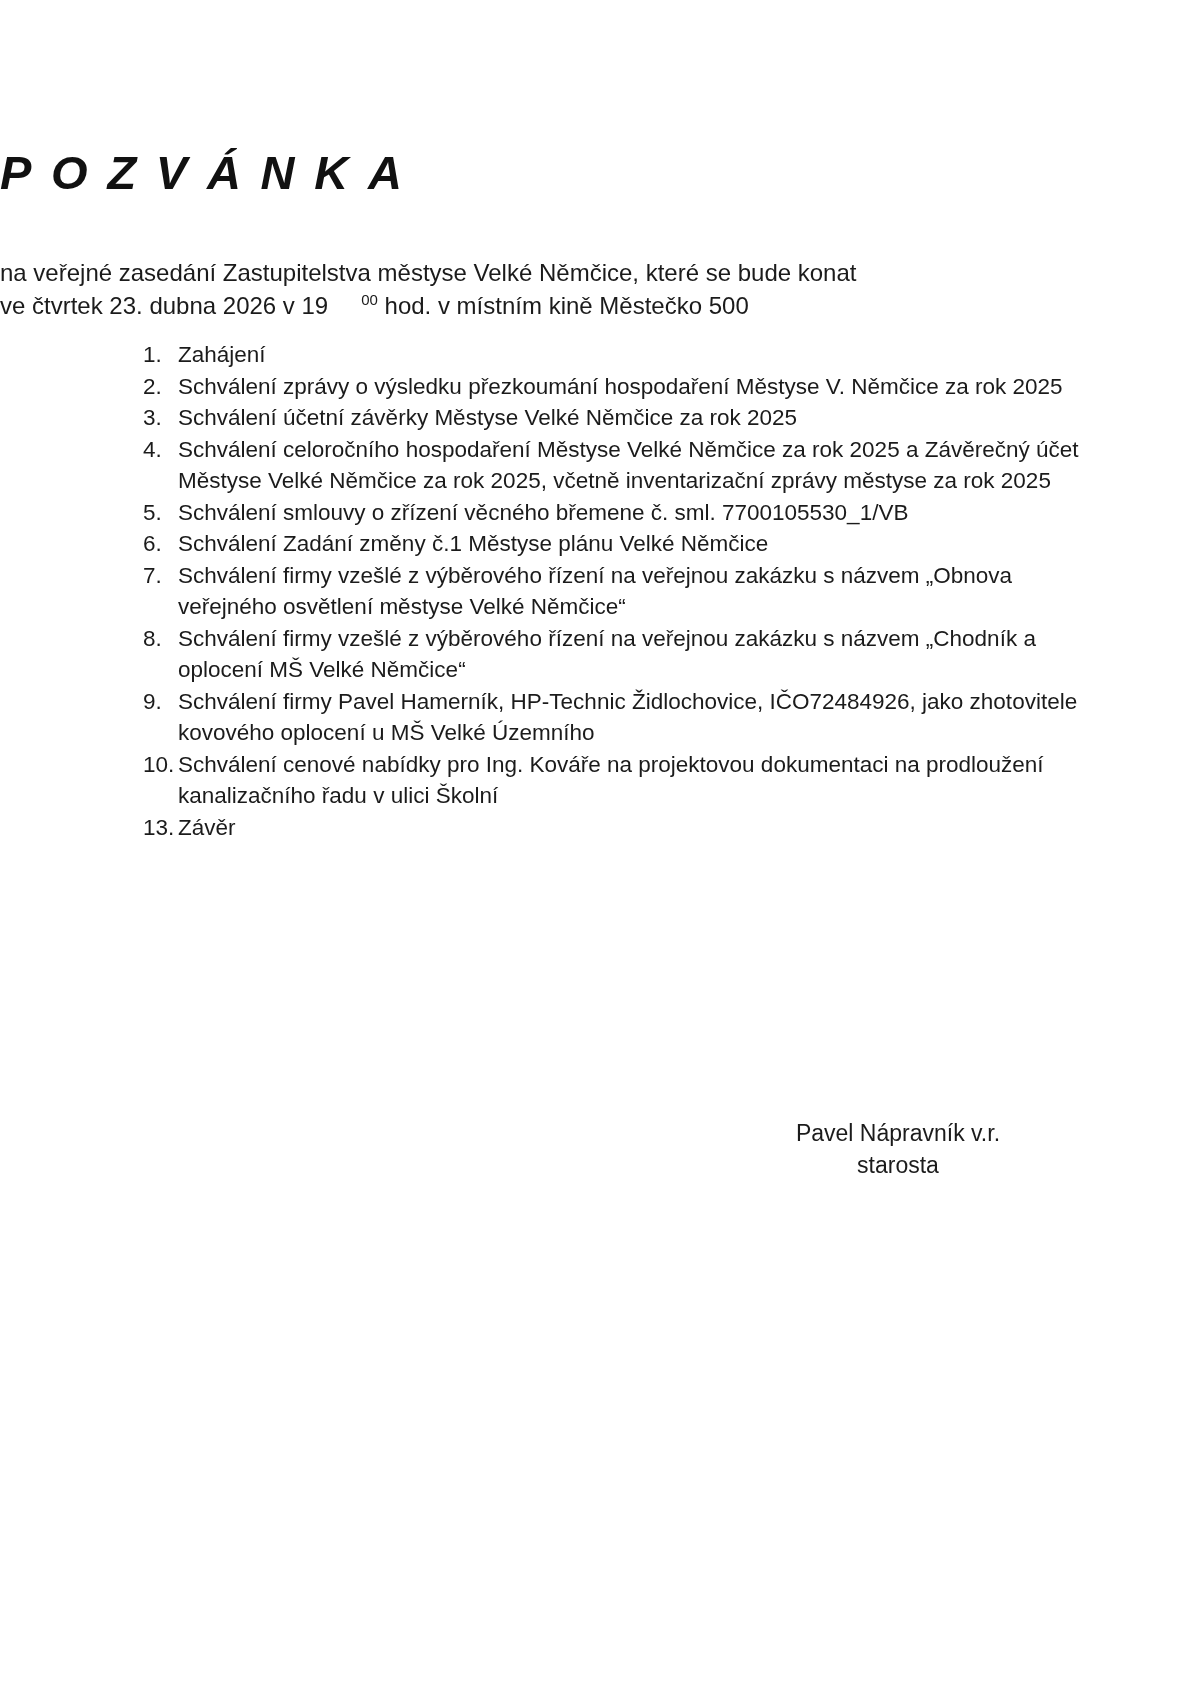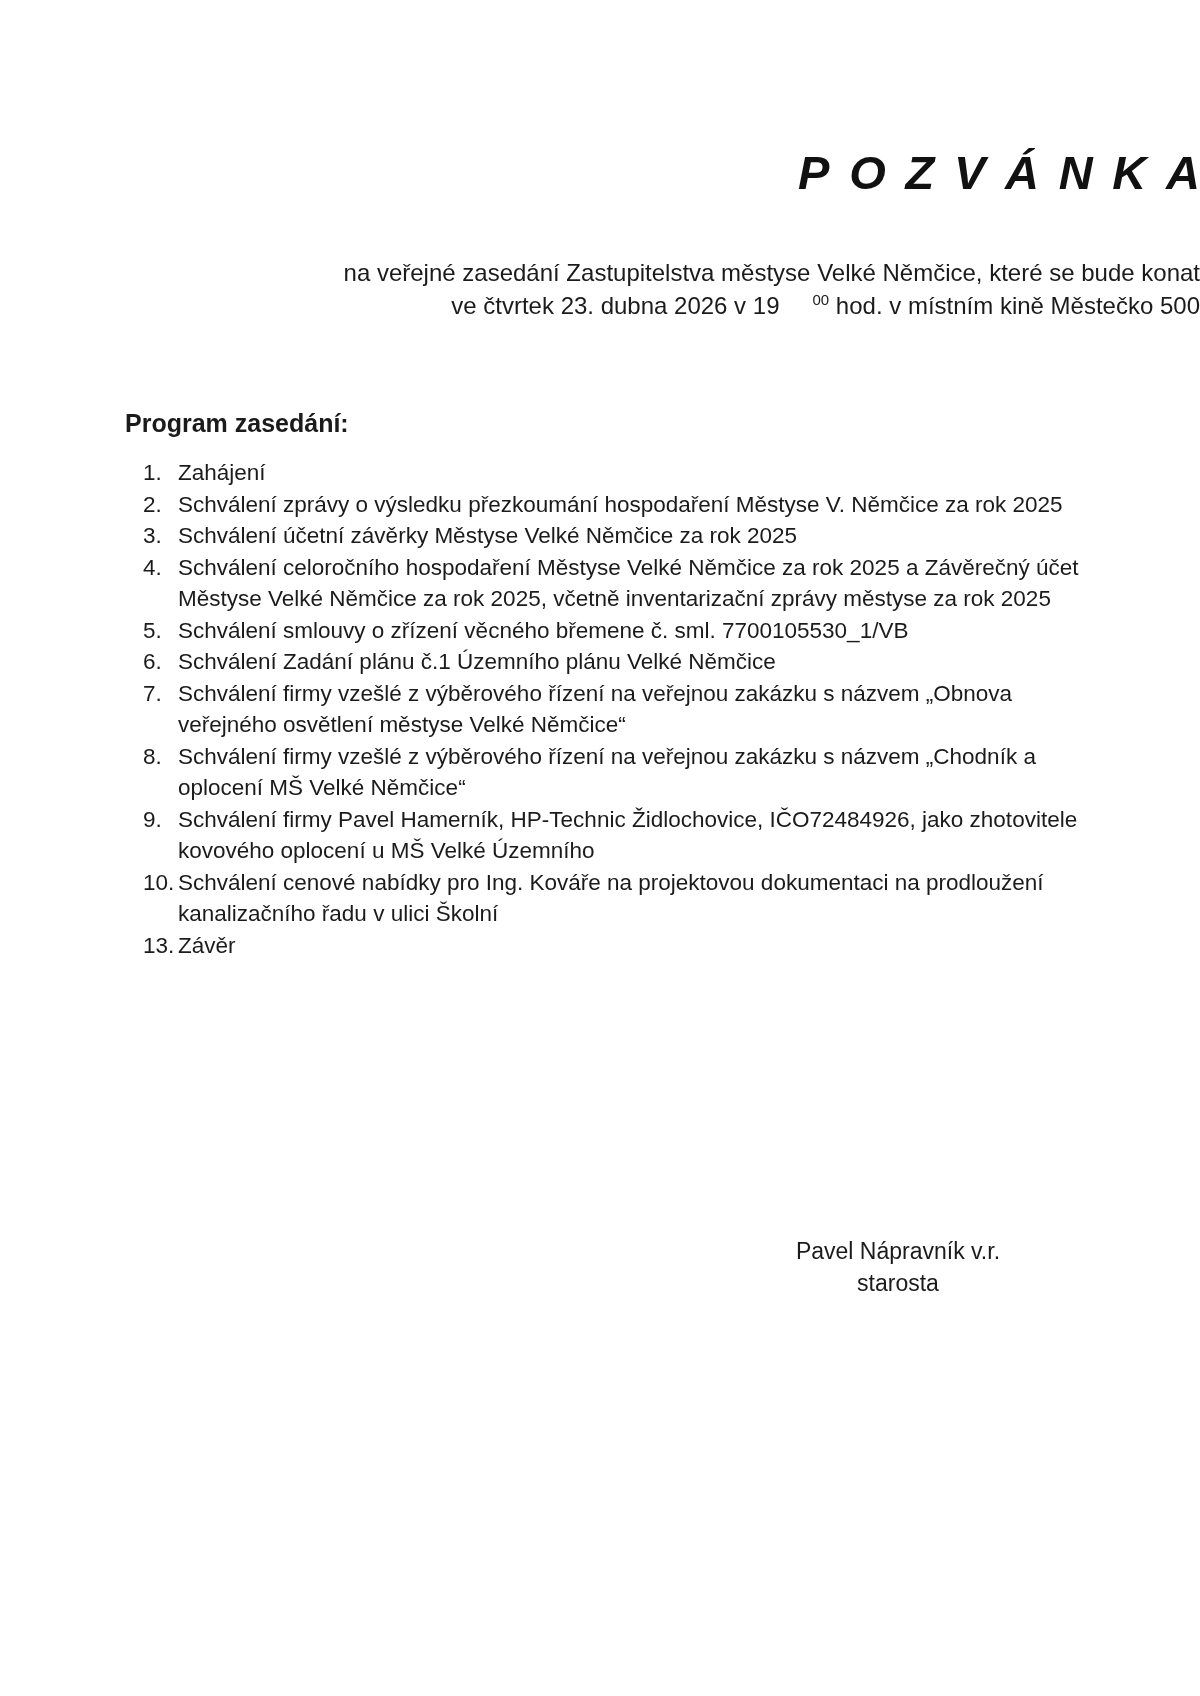--- a/index.html
+++ b/index.html
@@ -12,34 +12,34 @@
     overflow: hidden;
   }
   .page {
     position: relative;
     width: 1200px;
     height: 1696px;
     background: #ffffff;
   }
   .title {
     margin-top: 144px;
-    text-align: right;
+    text-align: left;
     font-size: 47px;
     line-height: 58px;
     font-weight: 700;
     font-style: italic;
     color: #111111;
   }
   .title .spaced {
     letter-spacing: 0.42em;
     margin-right: -0.42em;
   }
   .subtitle {
     margin-top: 54px;
-    text-align: right;
+    text-align: left;
     font-size: 24px;
     line-height: 33px;
   }
   .subtitle sup {
     font-size: 15px;
     vertical-align: 9px;
     line-height: 0;
     margin-left: 33px;
   }
   .program-heading {
@@ -82,21 +82,20 @@
 
 <div class="page">
 
   <h1 class="title"><span class="spaced">POZVÁNKA</span></h1>
 
   <div class="subtitle">
     <div>na veřejné zasedání Zastupitelstva městyse Velké Němčice, které se bude konat</div>
     <div><span>ve čtvrtek 23. dubna 2026 v 19</span><sup>00</sup><span> hod. v místním kině Městečko 500</span></div>
   </div>
 
-  <h2 class="program-heading">Program zasedání:</h2>
 
   <div class="program-list">
     <div class="program-item">
         <span class="item-num">1.</span>
         <span class="item-text">Zahájení</span>
       </div>
     <div class="program-item">
         <span class="item-num">2.</span>
         <span class="item-text">Schválení zprávy o výsledku přezkoumání hospodaření Městyse V. Němčice za rok 2025</span>
       </div>
@@ -108,21 +107,21 @@
         <span class="item-num">4.</span>
         <span class="item-text">Schválení celoročního hospodaření Městyse Velké Němčice za rok 2025 a Závěrečný účet
 Městyse Velké Němčice za rok 2025, včetně inventarizační zprávy městyse za rok 2025</span>
       </div>
     <div class="program-item">
         <span class="item-num">5.</span>
         <span class="item-text">Schválení smlouvy o zřízení věcného břemene č. sml. 7700105530_1/VB</span>
       </div>
     <div class="program-item">
         <span class="item-num">6.</span>
-        <span class="item-text">Schválení Zadání plánu č.1 Územního plánu Velké Němčice</span>
+        <span class="item-text">Schválení Zadání změny č.1 Městyse plánu Velké Němčice</span>
       </div>
     <div class="program-item">
         <span class="item-num">7.</span>
         <span class="item-text">Schválení firmy vzešlé z výběrového řízení na veřejnou zakázku s názvem „Obnova
 veřejného osvětlení městyse Velké Němčice“</span>
       </div>
     <div class="program-item">
         <span class="item-num">8.</span>
         <span class="item-text">Schválení firmy vzešlé z výběrového řízení na veřejnou zakázku s názvem „Chodník a
 oplocení MŠ Velké Němčice“</span>

